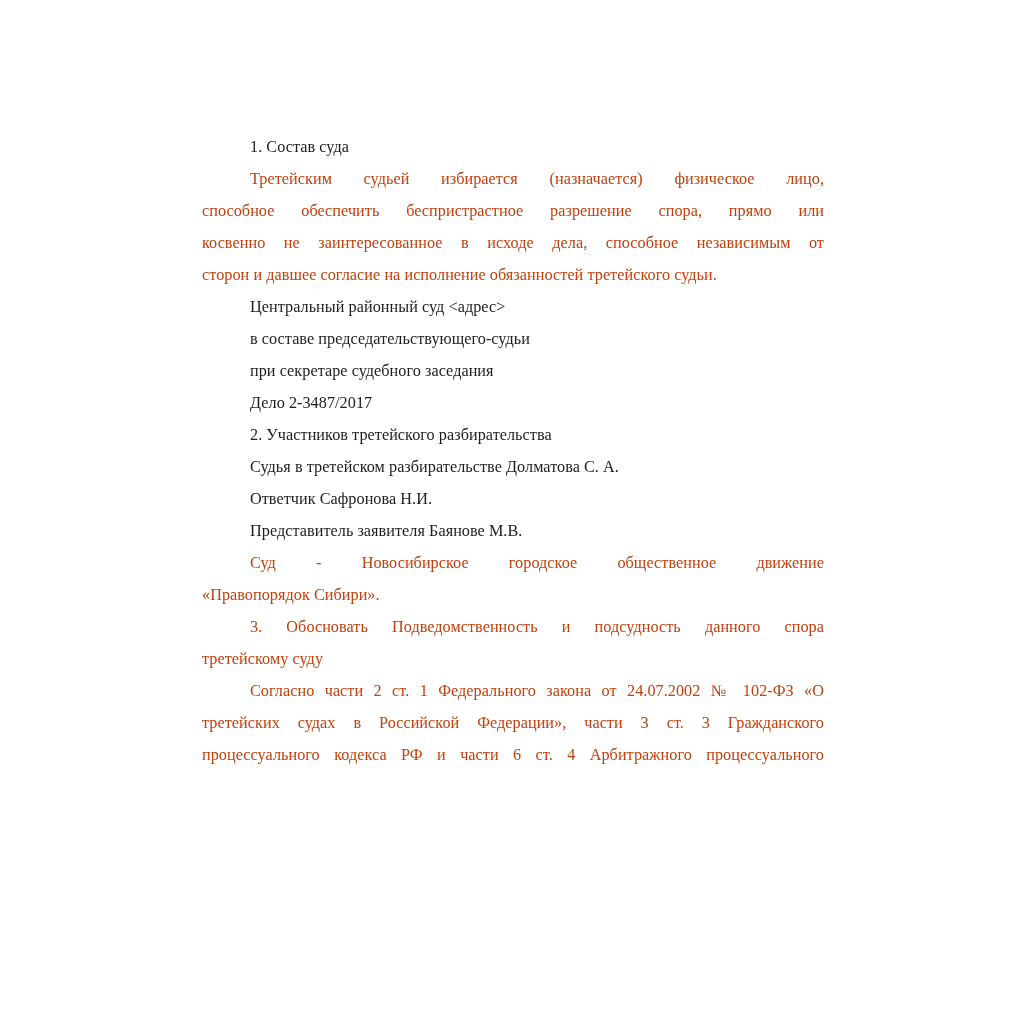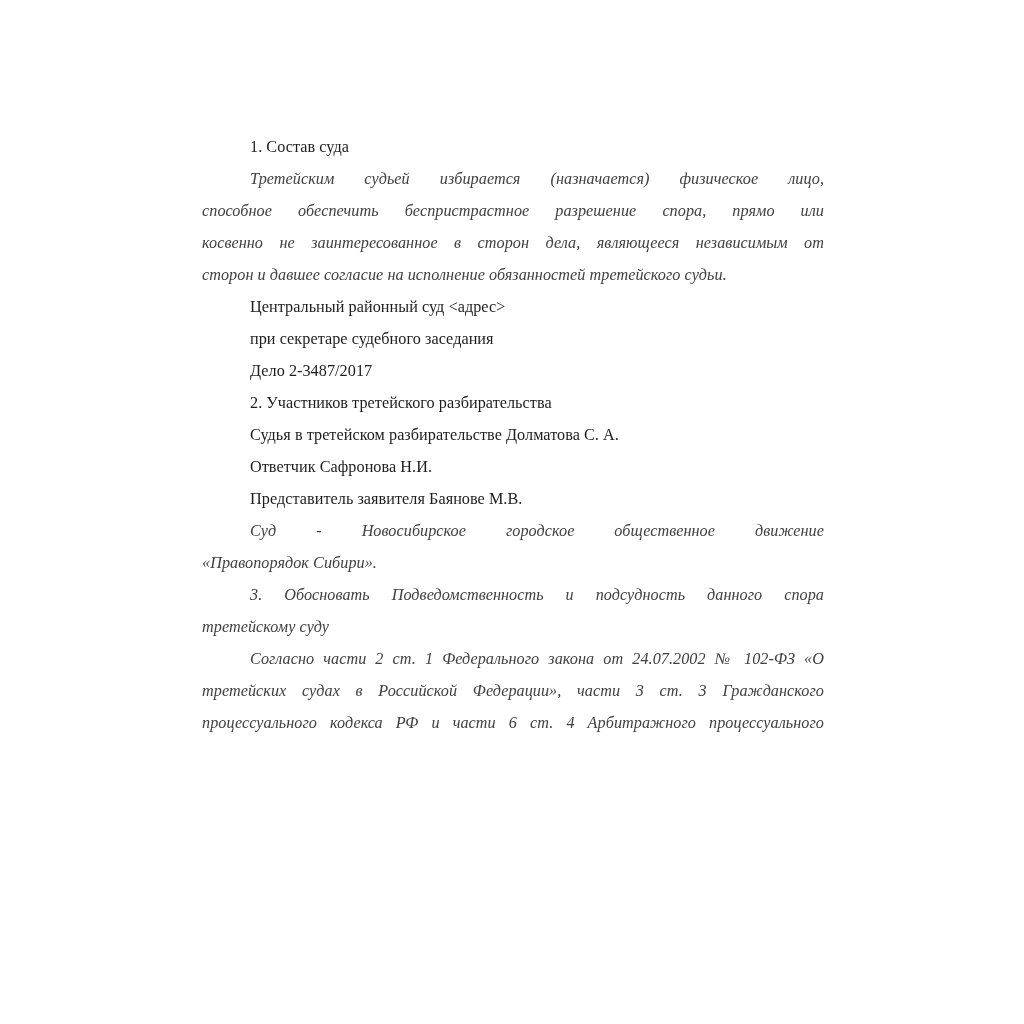--- a/index.html
+++ b/index.html
@@ -39,26 +39,25 @@
     line-height: 32px;
     color: #1d1d1d;
     white-space: nowrap;
     letter-spacing: 0.05px;
   }
 
   
   .jline {
     font-size: 16.2px;
     line-height: 32px;
-    color: #404040;
+    color: #c2410c;
     text-align: justify;
     text-align-last: justify;
     text-justify: inter-word;
     letter-spacing: 0.05px;
-    font-style: italic;
   }
   .jline.indent {
     text-indent: 48px;
   }
   .lastline {
     text-align: center;
     text-align-last: left;
   }
 
   
@@ -71,26 +70,27 @@
 
 <div id="page">
 
   <div id="text-body">
 
     <div class="line indent">1. Состав суда</div>
 
     <div>
       <div class="jline indent">Третейским    судьей    избирается    (назначается)    физическое    лицо,</div>
       <div class="jline">способное   обеспечить   беспристрастное   разрешение   спора,   прямо   или</div>
-      <div class="jline">косвенно  не  заинтересованное  в  сторон  дела,  являющееся  независимым  от</div>
+      <div class="jline">косвенно  не  заинтересованное  в  исходе  дела,  способное  независимым  от</div>
       <div class="jline lastline">сторон и давшее согласие на исполнение обязанностей третейского судьи.</div>
     </div>
 
     <div class="line indent">Центральный районный суд &lt;адрес&gt;</div>
 
+    <div class="line indent">в составе председательствующего-судьи</div>
 
     <div class="line indent">при секретаре судебного заседания</div>
 
     <div class="line indent">Дело 2-3487/2017</div>
 
 
 
     <div class="line indent">2. Участников третейского разбирательства</div>
 
     <div class="line indent">Судья в третейском разбирательстве Долматова С. А.</div>

